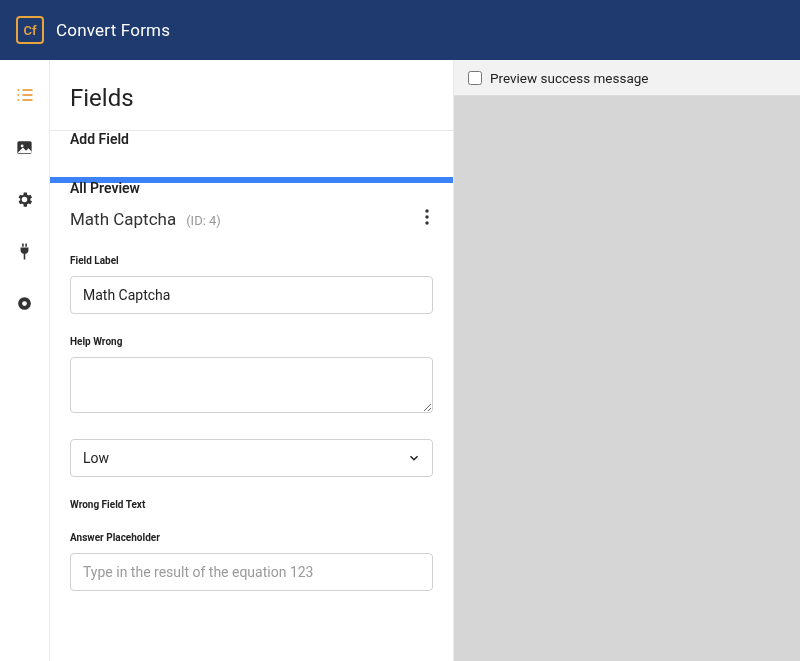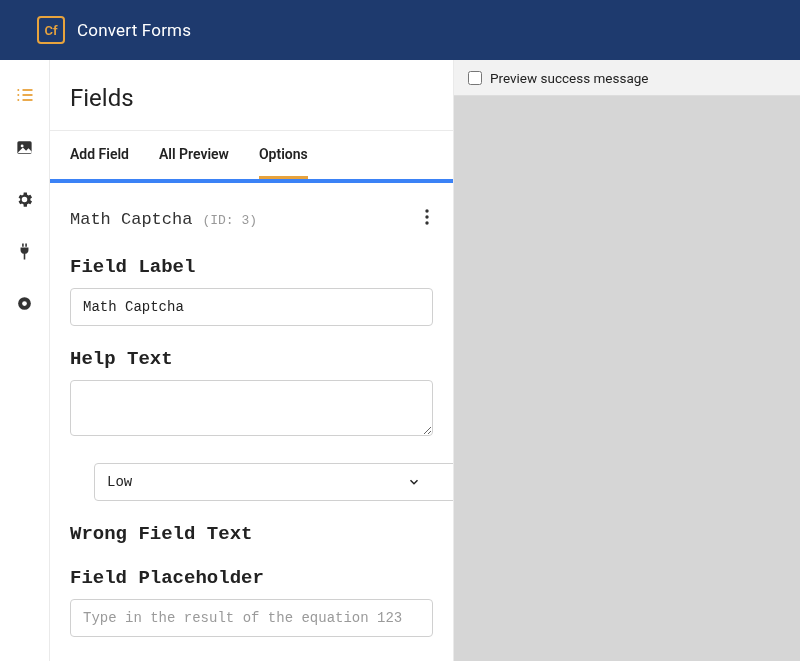--- a/index.html
+++ b/index.html
@@ -1,44 +1,44 @@
 <!DOCTYPE html>
 <html><head>
   <meta charset="utf-8">
   <style>
     * { margin: 0; padding: 0; box-sizing: border-box; }
     body { font-family: -apple-system, BlinkMacSystemFont, "Segoe UI", Roboto, Helvetica, Arial, sans-serif; background: #fff; width: 800px; height: 661px; overflow: hidden; }
     
     .topbar { background: #1e3a6e; height: 60px; display: flex; align-items: center; padding: 0 16px; }
-    .logo-box { width: 28px; height: 28px; border: 2px solid #e8a33d; border-radius: 4px; display: flex; align-items: center; justify-content: center; margin-right: 12px; margin-left: 21px; }
+    .logo-box { width: 28px; height: 28px; border: 2px solid #e8a33d; border-radius: 4px; display: flex; align-items: center; justify-content: center; margin-right: 12px; }
     .logo-box span { color: #e8a33d; font-weight: 600; font-size: 13px; }
     .brand { color: #fff; font-size: 17px; font-weight: 400; letter-spacing: .2px; }
 
     .body-row { display: flex; height: calc(661px - 60px); }
     
     .iconbar { width: 50px; border-right: 1px solid #eaeaea; display: flex; flex-direction: column; align-items: center; padding-top: 24px; gap: 30px; background:#fff; }
     .iconbar .ic { width: 22px; height: 22px; display:flex; align-items:center; justify-content:center; color: #333; cursor:pointer; }
     .iconbar .ic.active { color: #e8a33d; }
 
     .panel { width: 404px; border-right: 1px solid #eaeaea; display:flex; flex-direction:column; background:#fff; }
     .panel-title { padding: 24px 20px 18px 20px; border-bottom:1px solid #eaeaea; font-size: 24px; font-weight:400; color:#222; }
     
-    .tabs { display:flex; padding: 0 20px; border-bottom:4px solid #3b82f6; height: 52px; align-items: stretch; gap: 30px; }
+    .tabs { display:flex; padding: 0 20px; border-bottom:6px solid #3b82f6; height: 52px; align-items: stretch; gap: 30px; flex-direction: column; }
     .tab { display:flex; align-items:center; font-size:14px; font-weight:600; color:#222; cursor:pointer; border-bottom: 3px solid transparent; }
     .tab.active { border-bottom-color: #e8a33d; }
 
-    .content { padding: 22px 20px; overflow-y:auto; flex:1;font-family:Liberation Mono, monospace; }
+    .content { padding: 22px 20px; overflow-y:auto; flex:1; }
     .field-header { display:flex; align-items:center; justify-content:space-between; margin-bottom: 22px; }
     .field-header-left { display:flex; align-items: baseline; gap:10px; }
     .field-name { font-size: 17px; color:#333; font-weight:400; }
     .field-id { font-size: 13px; color:#999; }
     .kebab { cursor:pointer; padding:4px; }
 
     .form-group { margin-bottom: 22px; }
-    .form-label { font-size: 19px; font-weight:700; color:#222; display:block; margin-bottom: 10px; }
+    .form-label { font-size: 10px; font-weight:700; color:#222; display:block; margin-bottom: 10px; }
     .form-input, .form-textarea, .form-select {
       width:100%; border:1px solid #d0d0d0; border-radius:4px; padding: 10px 12px; font-size:14px; color:#222; font-family:inherit; background:#fff;
     }
     .form-input::placeholder { color:#9a9a9a; }
     .form-textarea { height: 56px; resize: both; }
     .select-wrap { position:relative; }
     .select-wrap .chev { position:absolute; right:12px; top:50%; transform:translateY(-50%); pointer-events:none; }
     .chev svg { display:block; }
 
     .preview { flex:1; background:#d6d6d6; position:relative; }
@@ -91,65 +91,64 @@
           <circle cx="12" cy="12" r="3" fill="#fff"></circle>
         </svg>
     </div>
   </div>
 
   <div class="panel">
     <div class="panel-title">Fields</div>
     <div class="tabs">
       <div class="tab">Add Field</div>
       <div class="tab">All Preview</div>
-      <div class="tab active">Options</div>
     </div>
 
     <div class="content">
       <div class="field-header">
         <div class="field-header-left">
           <span class="field-name">Math Captcha</span>
-          <span class="field-id">(ID: 3)</span>
+          <span class="field-id">(ID: 4)</span>
         </div>
         <div class="kebab">
           <svg width="4" height="16" viewBox="0 0 4 16" fill="#333">
               <circle cx="2" cy="2" r="1.7"></circle>
               <circle cx="2" cy="8" r="1.7"></circle>
               <circle cx="2" cy="14" r="1.7"></circle>
             </svg>
         </div>
       </div>
 
       <div class="form-group">
         <label class="form-label">Field Label</label>
         <input class="form-input" type="text" value="Math Captcha" style="">
       </div>
 
       <div class="form-group">
-        <label class="form-label">Help Text</label>
+        <label class="form-label">Help Wrong</label>
         <textarea class="form-textarea" style=""></textarea>
       </div>
 
       <div class="form-group">
         <div class="select-wrap">
-          <input class="form-input" readonly="" style="cursor: pointer; margin-left: 24px;" value="Low">
+          <input class="form-input" readonly="" style="cursor: pointer;" value="Low">
           <span class="chev">
             <svg width="14" height="14" viewBox="0 0 24 24" fill="none" stroke="#222" stroke-width="2.5">
                 <polyline points="6 9 12 15 18 9"></polyline>
               </svg>
           </span>
         </div>
       </div>
 
       <div class="form-group">
         <label class="form-label">Wrong Field Text</label>
       </div>
 
       <div class="form-group">
-        <label class="form-label">Field Placeholder</label>
+        <label class="form-label">Answer Placeholder</label>
         <input class="form-input" type="text" placeholder="Type in the result of the equation 123" style="">
       </div>
     </div>
   </div>
 
   <div class="preview">
     <div class="preview-bar">
       <label>
         <input type="checkbox" style="">
         <span>Preview success message</span>

